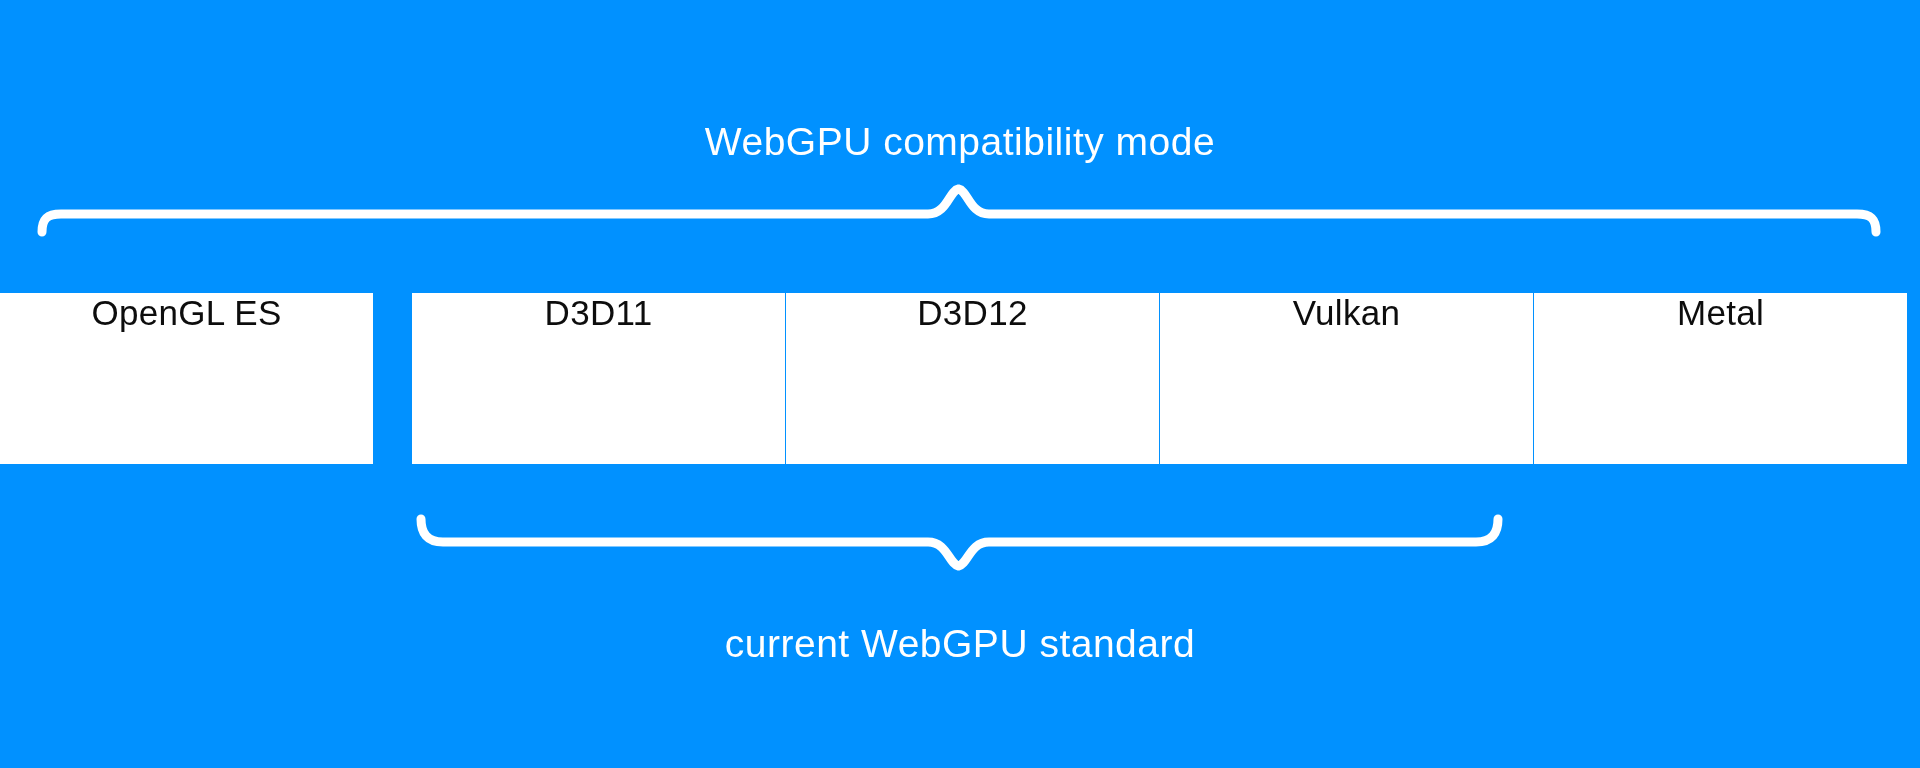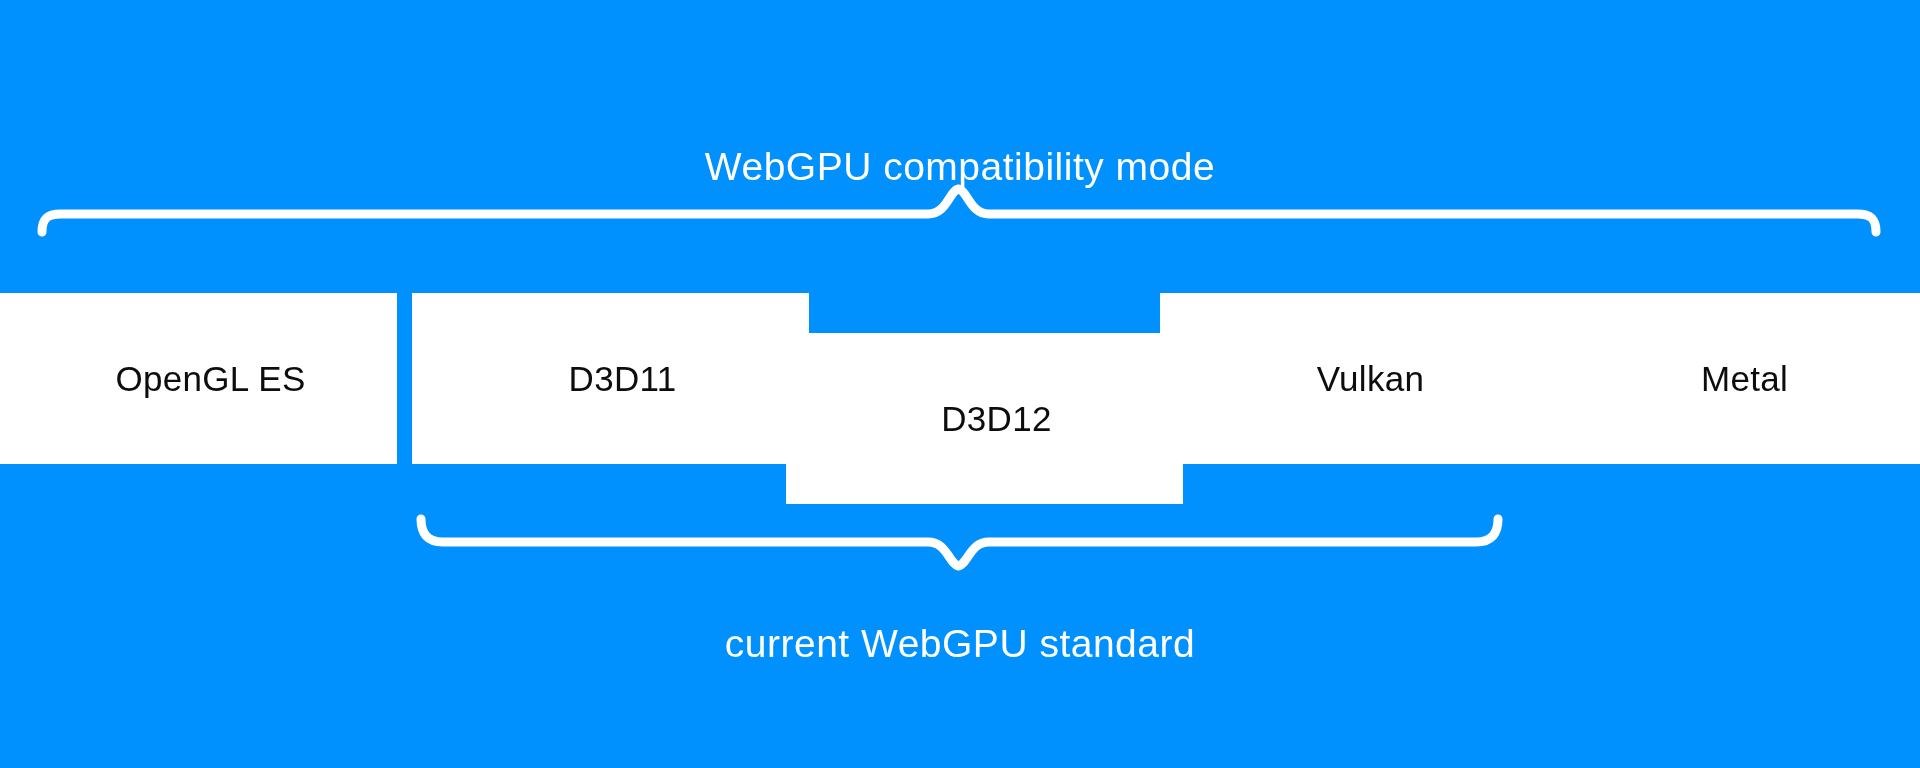--- a/index.html
+++ b/index.html
@@ -19,21 +19,21 @@
     position: absolute;
     left: 0;
     width: 100%;
     text-align: center;
     color: #ffffff;
     font-size: 39px;
     letter-spacing: 0.5px;
     line-height: 1;
     white-space: nowrap;
   }
-  .group-label.top    { top: 122px; margin-top: 25px; }
+  .group-label.top    { top: 122px; }
   .group-label.bottom { top: 624px; }
 
   .brace-overlay {
     position: absolute;
     left: 0;
     top: 0;
     width: 1920px;
     height: 768px;
     pointer-events: none;
   }
@@ -45,33 +45,32 @@
     stroke-linejoin: round;
   }
 
   .backend-box {
     position: absolute;
     top: 293px;
     width: 373px;
     height: 171px;
     background: #ffffff;
     display: flex;
-    align-items: center;
+    align-items: flex-start;
     justify-content: center;
-    padding-left: 24px;
   }
   .backend-box .box-label {
     color: #0d0d0d;
     font-size: 35px;
     letter-spacing: 0.3px;
     white-space: nowrap;
   }
   .backend-box:nth-of-type(1) { left: 38px;   }
   .backend-box:nth-of-type(2) { left: 412px;  }
-  .backend-box:nth-of-type(3) { left: 786px; margin-top: 40px;  }
+  .backend-box:nth-of-type(3) { left: 786px;  }
   .backend-box:nth-of-type(4) { left: 1160px; }
   .backend-box:nth-of-type(5) { left: 1534px; }
 </style>
 </head>
 <body>
 
 <div class="canvas">
 
   <div class="group-label top">WebGPU compatibility mode</div>
 

